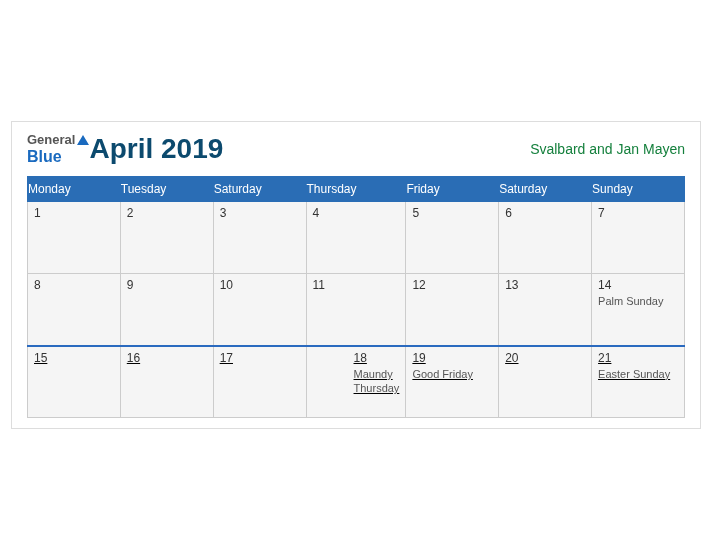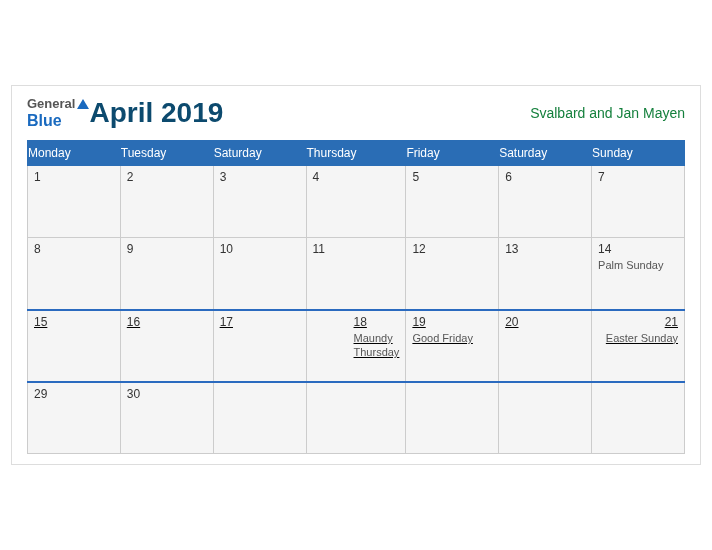--- a/index.html
+++ b/index.html
@@ -196,33 +196,20 @@
             <span class="day-number">18</span>
             <span class="day-event">Maundy Thursday</span>
           </td>
           <td style="border-top: 2px solid rgb(42, 106, 191);">
             <span class="day-number">19</span>
             <span class="day-event">Good Friday</span>
           </td>
           <td style="border-top: 2px solid rgb(42, 106, 191);">
             <span class="day-number">20</span>
           </td>
-          <td style="border-top: 2px solid rgb(42, 106, 191); text-align: right;">
+          <td style="border-top: 2px solid rgb(42, 106, 191);">
             <span class="day-number">21</span>
             <span class="day-event">Easter Sunday</span>
           </td>
-        </tr>
-        <tr class="week-row-last" style="border-top: 2px solid rgb(42, 106, 191);">
-          <td style="border-top: 2px solid rgb(42, 106, 191);">
-            <span class="day-number">29</span>
-          </td>
-          <td style="border-top: 2px solid rgb(42, 106, 191);">
-            <span class="day-number">30</span>
-          </td>
-          <td style="border-top: 2px solid rgb(42, 106, 191);"></td>
-          <td style="border-top: 2px solid rgb(42, 106, 191);"></td>
-          <td style="border-top: 2px solid rgb(42, 106, 191);"></td>
-          <td style="border-top: 2px solid rgb(42, 106, 191);"></td>
-          <td style="border-top: 2px solid rgb(42, 106, 191);"></td>
         </tr>
       </tbody>
   </table>
 </div>
 
 </body></html>

